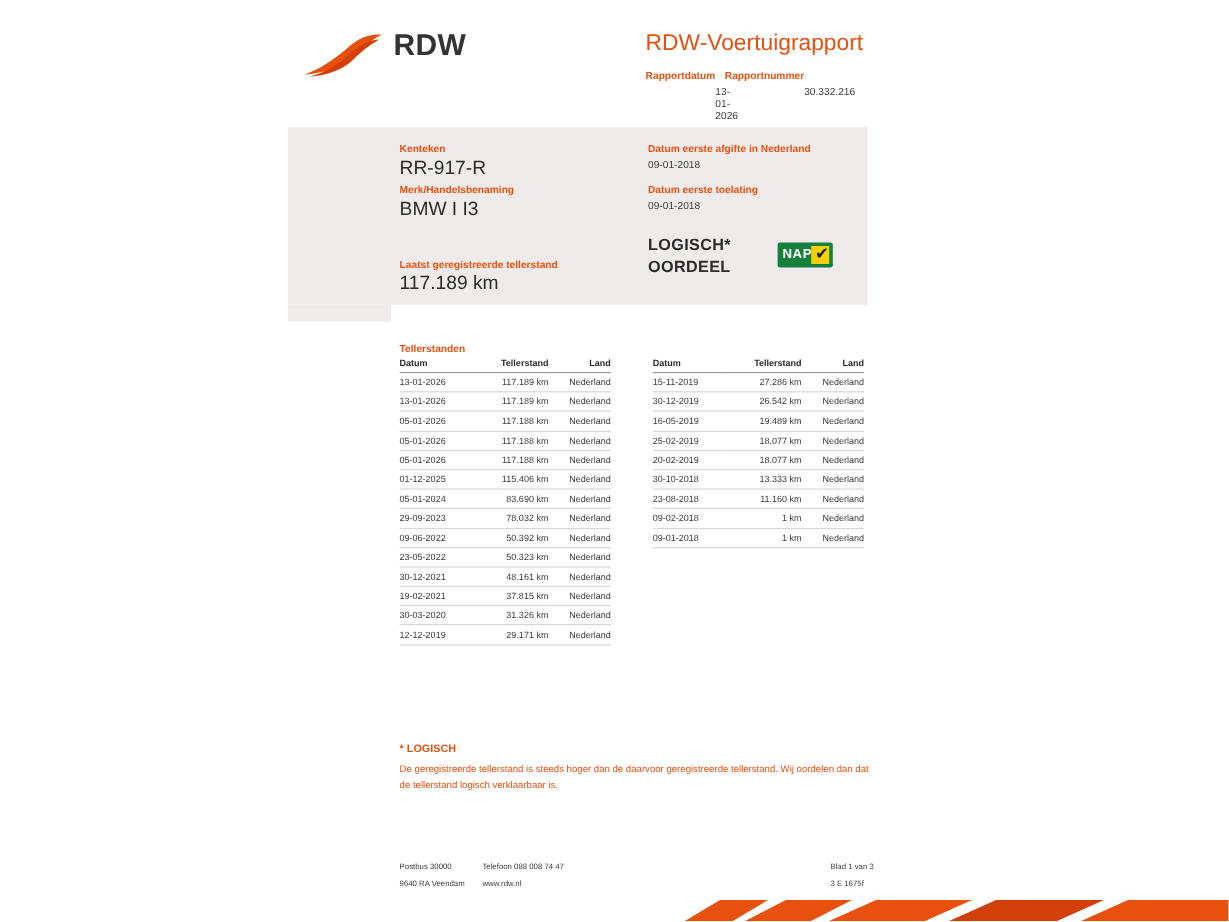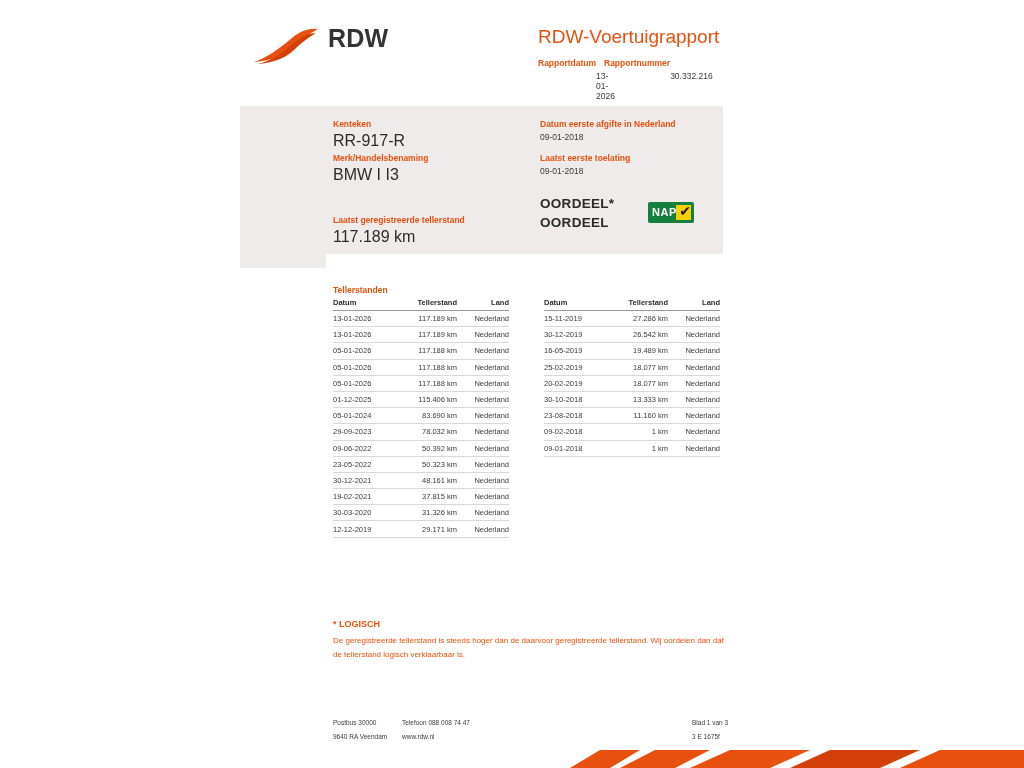--- a/index.html
+++ b/index.html
@@ -241,24 +241,24 @@
 
     <div class="field-label" style="left:93px; top:47px;">Merk/Handelsbenaming</div>
     <div class="field-value" style="left:93px; top:60px;">BMW I I3</div>
 
     <div class="field-label" style="left:93px; top:109px;">Laatst geregistreerde tellerstand</div>
     <div class="field-value" style="left:93px; top:122px;">117.189 km</div>
 
     <div class="field-label" style="left:300px; top:13px;">Datum eerste afgifte in Nederland</div>
     <div class="field-value-small" style="left:300px; top:26px;">09-01-2018</div>
 
-    <div class="field-label" style="left:300px; top:47px;">Laatst eerste toelating</div>
+    <div class="field-label" style="left:300px; top:47px;">Datum eerste toelating</div>
     <div class="field-value-small" style="left:300px; top:60px;">09-01-2018</div>
 
-    <div class="oordeel-word" style="top:90px;">OORDEEL*</div>
+    <div class="oordeel-word" style="top:90px;">LOGISCH*</div>
     <div class="oordeel-word" style="top:109px;">OORDEEL</div>
 
     <div class="nap-badge">
       <span class="nap-text">NAP</span>
       <span class="nap-box"></span>
       <span class="nap-check">✔</span>
     </div>
   </div>
   <div class="panel-notch"></div>
 

